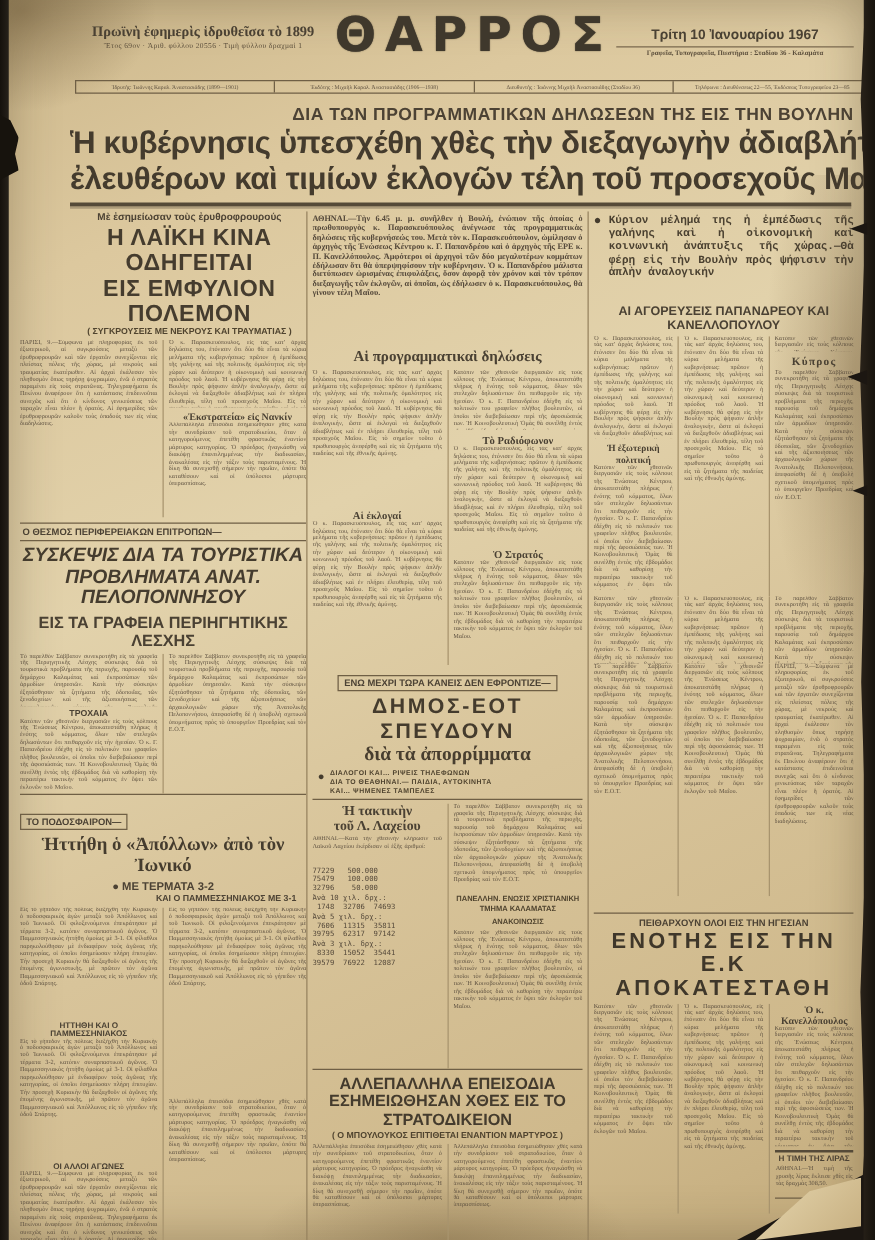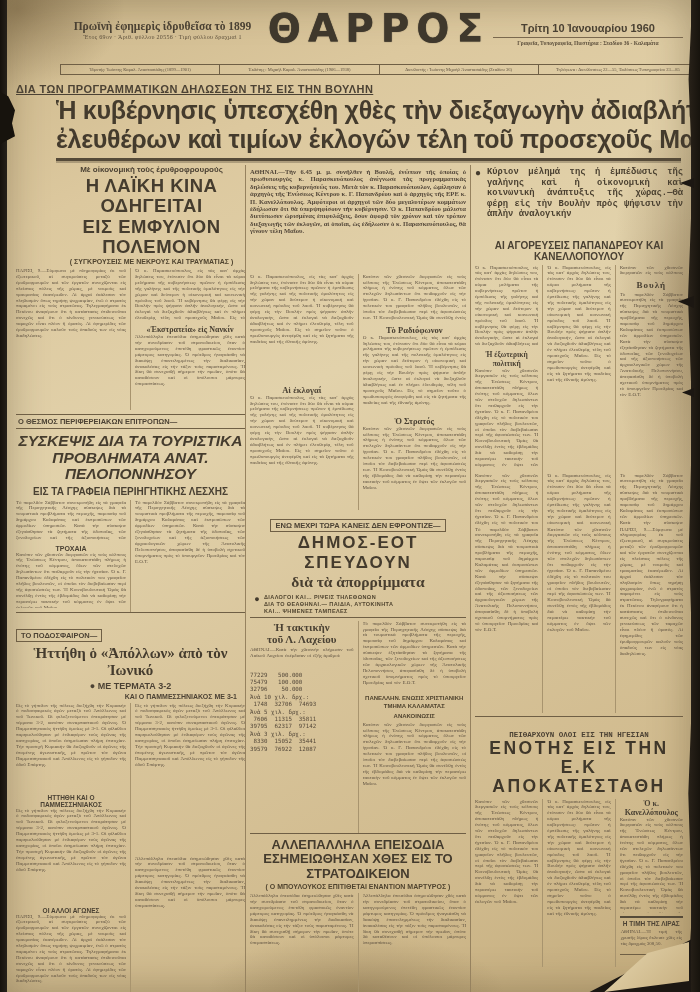--- a/index.html
+++ b/index.html
@@ -20,22 +20,22 @@
     text-shadow:0 0 1px #3f382c;}
   .mast-right{width:190px;padding-top:18px;text-align:center;}
   .mast-date{font-family:"Liberation Sans",sans-serif;font-weight:bold;font-size:11px;color:#4a4133;}
   .mast-date-sub{font-size:5.5px;font-weight:bold;color:#5c4f3c;margin-top:3px;border-top:1px solid #7a684e;padding-top:2px;}
   .infobar{display:flex;border:1px solid #6f5f45;margin:4px 0 0 44px;width:636px;}
   .infobar>div{flex:1;border-right:1px solid #6f5f45;font-size:4.5px;color:#5e5140;text-align:center;
     padding:2px 3px;overflow:hidden;white-space:nowrap;}
   .infobar>div:last-child{border-right:none;}
 
   
-  .kicker-main{text-align:left;font-family:"Liberation Sans",sans-serif;font-weight:bold;
-    font-size:11px;color:#4c4234;margin-top:8px;letter-spacing:.4px;text-decoration:underline;}
+  .kicker-main{text-align:right;font-family:"Liberation Sans",sans-serif;font-weight:bold;
+    font-size:14px;color:#4c4234;margin-top:8px;letter-spacing:.4px;}
   .headline{margin:2px 4px 0 40px;text-align:center;font-family:"Liberation Sans",sans-serif;
     font-weight:bold;font-size:25px;line-height:27px;color:#443b2d;letter-spacing:-.3px;white-space:nowrap;}
   .headline-bar{height:3px;background:#554a38;margin:5px 2px 0 40px;box-shadow:0 2px 0 rgba(85,74,56,.35);}
 
   
   .grid{display:flex;margin-top:4px;height:838px;overflow:hidden;}
   .colA{width:229px;overflow:hidden;}
   .colB{width:216px;border-left:1px solid #96825f;border-right:1px solid #96825f;
     padding:0 4px;overflow:hidden;}
   .colC{flex:1;padding-left:4px;overflow:hidden;}
@@ -82,22 +82,22 @@
     text-align:center;color:#443b2d;margin-top:4px;}
   .deck{display:flex;margin-top:2px;}
   .deck-dot{width:12px;font-size:10px;color:#443b2d;}
   .deck-text{flex:1;font-family:Liberation Mono, monospace;font-weight:bold;font-size:8.8px;line-height:10.5px;
     text-align:justify;color:#4a4030;}
   .h-agor{font-size:10px;margin:20px 0 3px;}
   .h-side{font-family:"Liberation Serif",serif;font-weight:bold;font-size:9px;text-align:center;color:#4a4133;
     letter-spacing:1px;margin:2px 0;}
   .h-omilia{font-size:13px;line-height:14px;margin:3px 0;}
   .h-symv{font-size:11px;line-height:12.5px;margin:3px 0;}
-  .h-enotis-k{font-family:Liberation Mono, monospace;font-weight:bold;font-size:7.5px;text-align:center;
-    color:#4c4234;border-top:1px solid #6f5f45;padding-top:14px;margin-top:3px;}
+  .h-enotis-k{font-family:Liberation Sans, sans-serif;font-weight:bold;font-size:7.5px;text-align:center;
+    color:#4c4234;border-top:1px solid #6f5f45;padding-top:3px;margin-top:13px;}
   .h-enotis{font-family:"Liberation Sans",sans-serif;font-weight:900;font-size:17.5px;letter-spacing:2.5px;
     line-height:19px;text-align:center;color:#3f372a;}
   .lira-box{border-top:2px solid #554a38;border-bottom:1px solid #6f5f45;margin-top:3px;padding:2px 1px;}
   .lira-title{font-family:"Liberation Sans",sans-serif;font-weight:bold;font-size:6.5px;text-align:center;color:#4c4234;}
   .lira-text{font-size:5px;line-height:6px;text-align:justify;color:#5e5140;margin-top:2px;}
 
   
   .edge-left{position:absolute;left:0;top:0;width:7px;height:100%;background:linear-gradient(90deg,#15110c,#26211a);}
   .blob-left{position:absolute;left:0;top:92px;width:15px;height:52px;background:#17130d;
     clip-path:polygon(0 0,55% 8%,100% 35%,80% 60%,100% 85%,0 100%);}
@@ -121,59 +121,59 @@
 
   <div class="content">
 
     <div class="mast">
       <div class="mast-left">
         <div class="tagline">Πρωϊνὴ ἐφημερὶς ἱδρυθεῖσα τὸ 1899</div>
         <div class="tagline-sub">Ἔτος 69ον · Ἀριθ. φύλλου 20556 · Τιμὴ φύλλου δραχμαὶ 1</div>
       </div>
       <div class="mast-title">ΘΑΡΡΟΣ</div>
       <div class="mast-right">
-        <div class="mast-date">Τρίτη 10 Ἰανουαρίου 1960</div>
+        <div class="mast-date">Τρίτη 10 Ἰανουαρίου 1967</div>
         <div class="mast-date-sub">Γραφεῖα, Τυπογραφεῖα, Πιεστήρια : Σταδίου 36 - Καλαμάτα</div>
       </div>
     </div>
     <div class="infobar">
       <div>Ἱδρυτής: Ἰωάννης Καραλ. Ἀναστασιάδης (1899—1901)</div>
       <div>Ἐκδότης : Μιχαὴλ Καραλ. Ἀναστασιάδης (1906—1938)</div>
       <div>Διευθυντής : Ἰωάννης Μιχαὴλ Ἀναστασιάδης (Σταδίου 36)</div>
       <div>Τηλέφωνα : Διευθύνσεως 22—55, Ἐκδόσεως Τυπογραφείου 23—85</div>
     </div>
 
     <div class="kicker-main">ΔΙΑ ΤΩΝ ΠΡΟΓΡΑΜΜΑΤΙΚΩΝ ΔΗΛΩΣΕΩΝ ΤΗΣ ΕΙΣ ΤΗΝ ΒΟΥΛΗΝ</div>
     <div class="headline">Ἡ κυβέρνησις ὑπεσχέθη χθὲς τὴν διεξαγωγὴν ἀδιαβλήτων</div>
     <div class="headline">ἐλευθέρων καὶ τιμίων ἐκλογῶν τέλη τοῦ προσεχοῦς Μαΐου</div>
     <div class="headline-bar"></div>
 
     <div class="grid">
 
       <div class="colA">
         <div style="margin-left:42px;">
-          <div class="k-small">Μὲ οἰκονομικὴ τοὺς ἐρυθροφρουρούς</div>
+          <div class="k-small">Μὲ ἐσημείωσαν τοὺς ἐρυθροφρουρούς</div>
           <div class="h-china">Η ΛΑΪΚΗ ΚΙΝΑ ΟΔΗΓΕΙΤΑΙ</div>
           <div class="h-china">ΕΙΣ ΕΜΦΥΛΙΟΝ ΠΟΛΕΜΟΝ</div>
           <div class="paren-sub">( ΣΥΓΚΡΟΥΣΕΙΣ ΜΕ ΝΕΚΡΟΥΣ ΚΑΙ ΤΡΑΥΜΑΤΙΑΣ )</div>
         </div>
         <div class="cols" style="height:142px;">
           <div>
             <p class="fill" style="height:100%;">ΠΑΡΙΣΙ, 9.—Σύμφωνα μὲ πληροφορίας ἐκ τοῦ ἐξωτερικοῦ, αἱ συγκρούσεις μεταξὺ τῶν ἐρυθροφρουρῶν καὶ τῶν ἐργατῶν συνεχίζονται εἰς πλείστας πόλεις τῆς χώρας, μὲ νεκροὺς καὶ τραυματίας ἑκατέρωθεν. Αἱ ἀρχαὶ ἐκάλεσαν τὸν πληθυσμὸν ὅπως τηρήσῃ ψυχραιμίαν, ἐνῶ ὁ στρατὸς παραμένει εἰς τοὺς στρατῶνας. Τηλεγραφήματα ἐκ Πεκίνου ἀναφέρουν ὅτι ἡ κατάστασις ἐπιδεινοῦται συνεχῶς καὶ ὅτι ὁ κίνδυνος γενικεύσεως τῶν ταραχῶν εἶναι πλέον ἢ ὁρατός. Αἱ ἐφημερίδες τῶν ἐρυθροφρουρῶν καλοῦν τοὺς ὀπαδούς των εἰς νέας διαδηλώσεις.</p>
           </div>
           <div>
             <p class="fill" style="height:54px;">Ὁ κ. Παρασκευόπουλος, εἰς τὰς κατ' ἀρχὰς δηλώσεις του, ἐτόνισεν ὅτι δύο θὰ εἶναι τὰ κύρια μελήματα τῆς κυβερνήσεως: πρῶτον ἡ ἐμπέδωσις τῆς γαλήνης καὶ τῆς πολιτικῆς ὁμαλότητος εἰς τὴν χώραν καὶ δεύτερον ἡ οἰκονομικὴ καὶ κοινωνικὴ πρόοδος τοῦ λαοῦ. Ἡ κυβέρνησις θὰ φέρῃ εἰς τὴν Βουλὴν πρὸς ψήφισιν ἁπλῆν ἀναλογικήν, ὥστε αἱ ἐκλογαὶ νὰ διεξαχθοῦν ἀδιαβλήτως καὶ ἐν πλήρει ἐλευθερίᾳ, τέλη τοῦ προσεχοῦς Μαΐου. Εἰς τὸ σημεῖον τοῦτο ὁ πρωθυπουργὸς ἀνεφέρθη καὶ εἰς τὰ ζητήματα τῆς παιδείας καὶ τῆς ἐθνικῆς ἀμύνης.</p>
             <div class="sh-serif" style="font-size:8px;">«Ἐκστρατεία» εἰς Νανκίν</div>
             <p class="fill" style="height:66px;">Ἀλλεπάλληλα ἐπεισόδια ἐσημειώθησαν χθὲς κατὰ τὴν συνεδρίασιν τοῦ στρατοδικείου, ὅταν ὁ κατηγορούμενος ἐπετέθη φραστικῶς ἐναντίον μάρτυρος κατηγορίας. Ὁ πρόεδρος ἠναγκάσθη νὰ διακόψῃ ἐπανειλημμένως τὴν διαδικασίαν, ἀνακαλέσας εἰς τὴν τάξιν τοὺς παρισταμένους. Ἡ δίκη θὰ συνεχισθῇ σήμερον τὴν πρωΐαν, ὁπότε θὰ καταθέσουν καὶ οἱ ὑπόλοιποι μάρτυρες ὑπερασπίσεως.</p>
           </div>
         </div>
         <div class="rule-label">Ο ΘΕΣΜΟΣ ΠΕΡΙΦΕΡΕΙΑΚΩΝ ΕΠΙΤΡΟΠΩΝ—</div>
         <div class="h-sysk">ΣΥΣΚΕΨΙΣ ΔΙΑ ΤΑ ΤΟΥΡΙΣΤΙΚΑ</div>
         <div class="h-sysk">ΠΡΟΒΛΗΜΑΤΑ ΑΝΑΤ. ΠΕΛΟΠΟΝΝΗΣΟΥ</div>
-        <div class="sh-sans" style="font-size:10px;margin:3px 0;">ΕΙΣ ΤΑ ΓΡΑΦΕΙΑ ΠΕΡΙΗΓΗΤΙΚΗΣ ΛΕΣΧΗΣ</div>
+        <div class="sh-sans" style="font-size:13px;margin:3px 0;">ΕΙΣ ΤΑ ΓΡΑΦΕΙΑ ΠΕΡΙΗΓΗΤΙΚΗΣ ΛΕΣΧΗΣ</div>
         <div class="cols" style="height:112px;">
           <div>
             <p class="fill" style="height:42px;">Τὸ παρελθὸν Σάββατον συνεκροτήθη εἰς τὰ γραφεῖα τῆς Περιηγητικῆς Λέσχης σύσκεψις διὰ τὰ τουριστικὰ προβλήματα τῆς περιοχῆς, παρουσίᾳ τοῦ δημάρχου Καλαμάτας καὶ ἐκπροσώπων τῶν ἁρμοδίων ὑπηρεσιῶν. Κατὰ τὴν σύσκεψιν ἐξητάσθησαν τὰ ζητήματα τῆς ὁδοποιΐας, τῶν ξενοδοχείων καὶ τῆς ἀξιοποιήσεως τῶν ἀρχαιολογικῶν χώρων τῆς Ἀνατολικῆς Πελοποννήσου, ἀπεφασίσθη δὲ ἡ ὑποβολὴ σχετικοῦ ὑπομνήματος πρὸς τὸ ὑπουργεῖον Προεδρίας καὶ τὸν Ε.Ο.Τ.</p>
             <div class="sh-sans" style="font-size:7px;">ΤΡΟΧΑΙΑ</div>
             <p class="fill" style="height:56px;">Κατόπιν τῶν χθεσινῶν διεργασιῶν εἰς τοὺς κόλπους τῆς Ἑνώσεως Κέντρου, ἀποκατεστάθη πλήρως ἡ ἑνότης τοῦ κόμματος, ὅλων τῶν στελεχῶν δηλωσάντων ὅτι πειθαρχοῦν εἰς τὴν ἡγεσίαν. Ὁ κ. Γ. Παπανδρέου ἐδέχθη εἰς τὸ πολιτικόν του γραφεῖον πλῆθος βουλευτῶν, οἱ ὁποῖοι τὸν διεβεβαίωσαν περὶ τῆς ἀφοσιώσεώς των. Ἡ Κοινοβουλευτικὴ Ὁμὰς θὰ συνέλθῃ ἐντὸς τῆς ἑβδομάδος διὰ νὰ καθορίσῃ τὴν περαιτέρω τακτικὴν τοῦ κόμματος ἐν ὄψει τῶν ἐκλογῶν τοῦ Μαΐου.</p>
           </div>
           <div>
             <p class="fill" style="height:100%;">Τὸ παρελθὸν Σάββατον συνεκροτήθη εἰς τὰ γραφεῖα τῆς Περιηγητικῆς Λέσχης σύσκεψις διὰ τὰ τουριστικὰ προβλήματα τῆς περιοχῆς, παρουσίᾳ τοῦ δημάρχου Καλαμάτας καὶ ἐκπροσώπων τῶν ἁρμοδίων ὑπηρεσιῶν. Κατὰ τὴν σύσκεψιν ἐξητάσθησαν τὰ ζητήματα τῆς ὁδοποιΐας, τῶν ξενοδοχείων καὶ τῆς ἀξιοποιήσεως τῶν ἀρχαιολογικῶν χώρων τῆς Ἀνατολικῆς Πελοποννήσου, ἀπεφασίσθη δὲ ἡ ὑποβολὴ σχετικοῦ ὑπομνήματος πρὸς τὸ ὑπουργεῖον Προεδρίας καὶ τὸν Ε.Ο.Τ.</p>
           </div>
         </div>
@@ -193,20 +193,21 @@
           </div>
           <div>
             <p class="fill" style="height:150px;">Εἰς τὸ γήπεδον τῆς πόλεως διεξήχθη τὴν Κυριακὴν ὁ ποδοσφαιρικὸς ἀγὼν μεταξὺ τοῦ Ἀπόλλωνος καὶ τοῦ Ἰωνικοῦ. Οἱ φιλοξενούμενοι ἐπεκράτησαν μὲ τέρματα 3-2, κατόπιν συναρπαστικοῦ ἀγῶνος. Ὁ Παμμεσσηνιακὸς ἡττήθη ὁμοίως μὲ 3-1. Οἱ φίλαθλοι παρηκολούθησαν μὲ ἐνδιαφέρον τοὺς ἀγῶνας τῆς κατηγορίας, οἱ ὁποῖοι ἐσημείωσαν πλήρη ἐπιτυχίαν. Τὴν προσεχῆ Κυριακὴν θὰ διεξαχθοῦν οἱ ἀγῶνες τῆς ἑπομένης ἀγωνιστικῆς, μὲ πρῶτον τὸν ἀγῶνα Παμμεσσηνιακοῦ καὶ Ἀπόλλωνος εἰς τὸ γήπεδον τῆς ὁδοῦ Σπάρτης.</p>
             <p class="fill" style="height:160px;">Ἀλλεπάλληλα ἐπεισόδια ἐσημειώθησαν χθὲς κατὰ τὴν συνεδρίασιν τοῦ στρατοδικείου, ὅταν ὁ κατηγορούμενος ἐπετέθη φραστικῶς ἐναντίον μάρτυρος κατηγορίας. Ὁ πρόεδρος ἠναγκάσθη νὰ διακόψῃ ἐπανειλημμένως τὴν διαδικασίαν, ἀνακαλέσας εἰς τὴν τάξιν τοὺς παρισταμένους. Ἡ δίκη θὰ συνεχισθῇ σήμερον τὴν πρωΐαν, ὁπότε θὰ καταθέσουν καὶ οἱ ὑπόλοιποι μάρτυρες ὑπερασπίσεως.</p>
           </div>
         </div>
       </div>
 
       <div class="colB">
         <p class="lead-par">ΑΘΗΝΑΙ.—Τὴν 6.45 μ. μ. συνῆλθεν ἡ Βουλή, ἐνώπιον τῆς ὁποίας ὁ πρωθυπουργὸς κ. Παρασκευόπουλος ἀνέγνωσε τὰς προγραμματικὰς δηλώσεις τῆς κυβερνήσεώς του. Μετὰ τὸν κ. Παρασκευόπουλον, ὡμίλησαν ὁ ἀρχηγὸς τῆς Ἑνώσεως Κέντρου κ. Γ. Παπανδρέου καὶ ὁ ἀρχηγὸς τῆς ΕΡΕ κ. Π. Κανελλόπουλος. Ἀμφότεροι οἱ ἀρχηγοὶ τῶν δύο μεγαλυτέρων κομμάτων ἐδήλωσαν ὅτι θὰ ὑπερψηφίσουν τὴν κυβέρνησιν. Ὁ κ. Παπανδρέου μάλιστα διετύπωσεν ὡρισμένας ἐπιφυλάξεις, ὅσον ἀφορᾷ τὸν χρόνον καὶ τὸν τρόπον διεξαγωγῆς τῶν ἐκλογῶν, αἱ ὁποῖαι, ὡς ἐδήλωσεν ὁ κ. Παρασκευόπουλος, θὰ γίνουν τέλη Μαΐου.</p>
+        <div class="sh-serif h-prog">Αἱ προγραμματικαὶ δηλώσεις</div>
         <div class="cols" style="height:236px;">
           <div>
             <p class="fill" style="height:108px;">Ὁ κ. Παρασκευόπουλος, εἰς τὰς κατ' ἀρχὰς δηλώσεις του, ἐτόνισεν ὅτι δύο θὰ εἶναι τὰ κύρια μελήματα τῆς κυβερνήσεως: πρῶτον ἡ ἐμπέδωσις τῆς γαλήνης καὶ τῆς πολιτικῆς ὁμαλότητος εἰς τὴν χώραν καὶ δεύτερον ἡ οἰκονομικὴ καὶ κοινωνικὴ πρόοδος τοῦ λαοῦ. Ἡ κυβέρνησις θὰ φέρῃ εἰς τὴν Βουλὴν πρὸς ψήφισιν ἁπλῆν ἀναλογικήν, ὥστε αἱ ἐκλογαὶ νὰ διεξαχθοῦν ἀδιαβλήτως καὶ ἐν πλήρει ἐλευθερίᾳ, τέλη τοῦ προσεχοῦς Μαΐου. Εἰς τὸ σημεῖον τοῦτο ὁ πρωθυπουργὸς ἀνεφέρθη καὶ εἰς τὰ ζητήματα τῆς παιδείας καὶ τῆς ἐθνικῆς ἀμύνης.</p>
             <div class="sh-serif" style="font-size:8.5px;">Αἱ ἐκλογαί</div>
             <p class="fill" style="height:110px;">Ὁ κ. Παρασκευόπουλος, εἰς τὰς κατ' ἀρχὰς δηλώσεις του, ἐτόνισεν ὅτι δύο θὰ εἶναι τὰ κύρια μελήματα τῆς κυβερνήσεως: πρῶτον ἡ ἐμπέδωσις τῆς γαλήνης καὶ τῆς πολιτικῆς ὁμαλότητος εἰς τὴν χώραν καὶ δεύτερον ἡ οἰκονομικὴ καὶ κοινωνικὴ πρόοδος τοῦ λαοῦ. Ἡ κυβέρνησις θὰ φέρῃ εἰς τὴν Βουλὴν πρὸς ψήφισιν ἁπλῆν ἀναλογικήν, ὥστε αἱ ἐκλογαὶ νὰ διεξαχθοῦν ἀδιαβλήτως καὶ ἐν πλήρει ἐλευθερίᾳ, τέλη τοῦ προσεχοῦς Μαΐου. Εἰς τὸ σημεῖον τοῦτο ὁ πρωθυπουργὸς ἀνεφέρθη καὶ εἰς τὰ ζητήματα τῆς παιδείας καὶ τῆς ἐθνικῆς ἀμύνης.</p>
           </div>
           <div>
             <p class="fill" style="height:48px;">Κατόπιν τῶν χθεσινῶν διεργασιῶν εἰς τοὺς κόλπους τῆς Ἑνώσεως Κέντρου, ἀποκατεστάθη πλήρως ἡ ἑνότης τοῦ κόμματος, ὅλων τῶν στελεχῶν δηλωσάντων ὅτι πειθαρχοῦν εἰς τὴν ἡγεσίαν. Ὁ κ. Γ. Παπανδρέου ἐδέχθη εἰς τὸ πολιτικόν του γραφεῖον πλῆθος βουλευτῶν, οἱ ὁποῖοι τὸν διεβεβαίωσαν περὶ τῆς ἀφοσιώσεώς των. Ἡ Κοινοβουλευτικὴ Ὁμὰς θὰ συνέλθῃ ἐντὸς τῆς ἑβδομάδος διὰ νὰ καθορίσῃ τὴν περαιτέρω τακτικὴν τοῦ κόμματος ἐν ὄψει τῶν ἐκλογῶν τοῦ Μαΐου.</p>
             <div class="sh-serif" style="font-size:8.5px;">Τὸ Ραδιόφωνον</div>
             <p class="fill" style="height:78px;">Ὁ κ. Παρασκευόπουλος, εἰς τὰς κατ' ἀρχὰς δηλώσεις του, ἐτόνισεν ὅτι δύο θὰ εἶναι τὰ κύρια μελήματα τῆς κυβερνήσεως: πρῶτον ἡ ἐμπέδωσις τῆς γαλήνης καὶ τῆς πολιτικῆς ὁμαλότητος εἰς τὴν χώραν καὶ δεύτερον ἡ οἰκονομικὴ καὶ κοινωνικὴ πρόοδος τοῦ λαοῦ. Ἡ κυβέρνησις θὰ φέρῃ εἰς τὴν Βουλὴν πρὸς ψήφισιν ἁπλῆν ἀναλογικήν, ὥστε αἱ ἐκλογαὶ νὰ διεξαχθοῦν ἀδιαβλήτως καὶ ἐν πλήρει ἐλευθερίᾳ, τέλη τοῦ προσεχοῦς Μαΐου. Εἰς τὸ σημεῖον τοῦτο ὁ πρωθυπουργὸς ἀνεφέρθη καὶ εἰς τὰ ζητήματα τῆς παιδείας καὶ τῆς ἐθνικῆς ἀμύνης.</p>
@@ -277,21 +278,21 @@
           <div>
             <p class="fill" style="height:82px;">Ὁ κ. Παρασκευόπουλος, εἰς τὰς κατ' ἀρχὰς δηλώσεις του, ἐτόνισεν ὅτι δύο θὰ εἶναι τὰ κύρια μελήματα τῆς κυβερνήσεως: πρῶτον ἡ ἐμπέδωσις τῆς γαλήνης καὶ τῆς πολιτικῆς ὁμαλότητος εἰς τὴν χώραν καὶ δεύτερον ἡ οἰκονομικὴ καὶ κοινωνικὴ πρόοδος τοῦ λαοῦ. Ἡ κυβέρνησις θὰ φέρῃ εἰς τὴν Βουλὴν πρὸς ψήφισιν ἁπλῆν ἀναλογικήν, ὥστε αἱ ἐκλογαὶ νὰ διεξαχθοῦν ἀδιαβλήτως καὶ ἐν πλήρει ἐλευθερίᾳ, τέλη τοῦ προσεχοῦς Μαΐου. Εἰς τὸ σημεῖον τοῦτο ὁ πρωθυπουργὸς ἀνεφέρθη καὶ εἰς τὰ ζητήματα τῆς παιδείας καὶ τῆς ἐθνικῆς ἀμύνης.</p>
             <div class="sh-serif" style="font-size:7.5px;">Ἡ ἐξωτερικὴ πολιτική</div>
             <p class="fill" style="height:100px;">Κατόπιν τῶν χθεσινῶν διεργασιῶν εἰς τοὺς κόλπους τῆς Ἑνώσεως Κέντρου, ἀποκατεστάθη πλήρως ἡ ἑνότης τοῦ κόμματος, ὅλων τῶν στελεχῶν δηλωσάντων ὅτι πειθαρχοῦν εἰς τὴν ἡγεσίαν. Ὁ κ. Γ. Παπανδρέου ἐδέχθη εἰς τὸ πολιτικόν του γραφεῖον πλῆθος βουλευτῶν, οἱ ὁποῖοι τὸν διεβεβαίωσαν περὶ τῆς ἀφοσιώσεώς των. Ἡ Κοινοβουλευτικὴ Ὁμὰς θὰ συνέλθῃ ἐντὸς τῆς ἑβδομάδος διὰ νὰ καθορίσῃ τὴν περαιτέρω τακτικὴν τοῦ κόμματος ἐν ὄψει τῶν ἐκλογῶν τοῦ Μαΐου.</p>
           </div>
           <div>
             <p class="fill" style="height:100%;">Ὁ κ. Παρασκευόπουλος, εἰς τὰς κατ' ἀρχὰς δηλώσεις του, ἐτόνισεν ὅτι δύο θὰ εἶναι τὰ κύρια μελήματα τῆς κυβερνήσεως: πρῶτον ἡ ἐμπέδωσις τῆς γαλήνης καὶ τῆς πολιτικῆς ὁμαλότητος εἰς τὴν χώραν καὶ δεύτερον ἡ οἰκονομικὴ καὶ κοινωνικὴ πρόοδος τοῦ λαοῦ. Ἡ κυβέρνησις θὰ φέρῃ εἰς τὴν Βουλὴν πρὸς ψήφισιν ἁπλῆν ἀναλογικήν, ὥστε αἱ ἐκλογαὶ νὰ διεξαχθοῦν ἀδιαβλήτως καὶ ἐν πλήρει ἐλευθερίᾳ, τέλη τοῦ προσεχοῦς Μαΐου. Εἰς τὸ σημεῖον τοῦτο ὁ πρωθυπουργὸς ἀνεφέρθη καὶ εἰς τὰ ζητήματα τῆς παιδείας καὶ τῆς ἐθνικῆς ἀμύνης.</p>
           </div>
           <div>
             <p class="fill" style="height:12px;">Κατόπιν τῶν χθεσινῶν διεργασιῶν εἰς τοὺς κόλπους τῆς Ἑνώσεως Κέντρου, ἀποκατεστάθη πλήρως ἡ ἑνότης τοῦ κόμματος, ὅλων τῶν στελεχῶν δηλωσάντων ὅτι πειθαρχοῦν εἰς τὴν ἡγεσίαν. Ὁ κ. Γ. Παπανδρέου ἐδέχθη εἰς τὸ πολιτικόν του γραφεῖον πλῆθος βουλευτῶν, οἱ ὁποῖοι τὸν διεβεβαίωσαν περὶ τῆς ἀφοσιώσεώς των. Ἡ Κοινοβουλευτικὴ Ὁμὰς θὰ συνέλθῃ ἐντὸς τῆς ἑβδομάδος διὰ νὰ καθορίσῃ τὴν περαιτέρω τακτικὴν τοῦ κόμματος ἐν ὄψει τῶν ἐκλογῶν τοῦ Μαΐου.</p>
-            <div class="h-side">Βουλή</div>
+            <div class="h-side">Κύπρος</div>
             <p class="fill" style="height:168px;">Τὸ παρελθὸν Σάββατον συνεκροτήθη εἰς τὰ γραφεῖα τῆς Περιηγητικῆς Λέσχης σύσκεψις διὰ τὰ τουριστικὰ προβλήματα τῆς περιοχῆς, παρουσίᾳ τοῦ δημάρχου Καλαμάτας καὶ ἐκπροσώπων τῶν ἁρμοδίων ὑπηρεσιῶν. Κατὰ τὴν σύσκεψιν ἐξητάσθησαν τὰ ζητήματα τῆς ὁδοποιΐας, τῶν ξενοδοχείων καὶ τῆς ἀξιοποιήσεως τῶν ἀρχαιολογικῶν χώρων τῆς Ἀνατολικῆς Πελοποννήσου, ἀπεφασίσθη δὲ ἡ ὑποβολὴ σχετικοῦ ὑπομνήματος πρὸς τὸ ὑπουργεῖον Προεδρίας καὶ τὸν Ε.Ο.Τ.</p>
           </div>
         </div>
         <div class="cols" style="height:54px;">
           <div>
               <p class="fill" style="height:100%;">Κατόπιν τῶν χθεσινῶν διεργασιῶν εἰς τοὺς κόλπους τῆς Ἑνώσεως Κέντρου, ἀποκατεστάθη πλήρως ἡ ἑνότης τοῦ κόμματος, ὅλων τῶν στελεχῶν δηλωσάντων ὅτι πειθαρχοῦν εἰς τὴν ἡγεσίαν. Ὁ κ. Γ. Παπανδρέου ἐδέχθη εἰς τὸ πολιτικόν του γραφεῖον πλῆθος βουλευτῶν, οἱ ὁποῖοι τὸν διεβεβαίωσαν περὶ τῆς ἀφοσιώσεώς των. Ἡ Κοινοβουλευτικὴ Ὁμὰς θὰ συνέλθῃ ἐντὸς τῆς ἑβδομάδος διὰ νὰ καθορίσῃ τὴν περαιτέρω τακτικὴν τοῦ κόμματος ἐν ὄψει τῶν ἐκλογῶν τοῦ Μαΐου.</p>
             </div>
           <div>
               <p class="fill" style="height:100%;">Ὁ κ. Παρασκευόπουλος, εἰς τὰς κατ' ἀρχὰς δηλώσεις του, ἐτόνισεν ὅτι δύο θὰ εἶναι τὰ κύρια μελήματα τῆς κυβερνήσεως: πρῶτον ἡ ἐμπέδωσις τῆς γαλήνης καὶ τῆς πολιτικῆς ὁμαλότητος εἰς τὴν χώραν καὶ δεύτερον ἡ οἰκονομικὴ καὶ κοινωνικὴ πρόοδος τοῦ λαοῦ. Ἡ κυβέρνησις θὰ φέρῃ εἰς τὴν Βουλὴν πρὸς ψήφισιν ἁπλῆν ἀναλογικήν, ὥστε αἱ ἐκλογαὶ νὰ διεξαχθοῦν ἀδιαβλήτως καὶ ἐν πλήρει ἐλευθερίᾳ, τέλη τοῦ προσεχοῦς Μαΐου. Εἰς τὸ σημεῖον τοῦτο ὁ πρωθυπουργὸς ἀνεφέρθη καὶ εἰς τὰ ζητήματα τῆς παιδείας καὶ τῆς ἐθνικῆς ἀμύνης.</p>
             </div>

